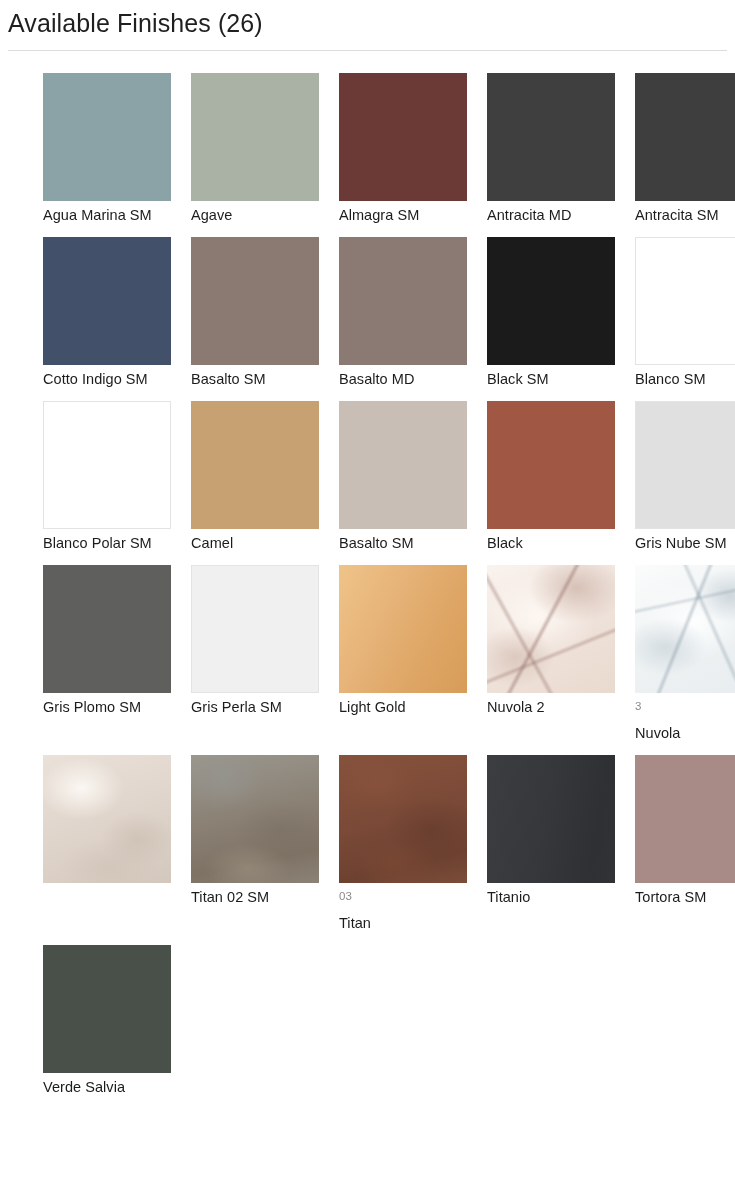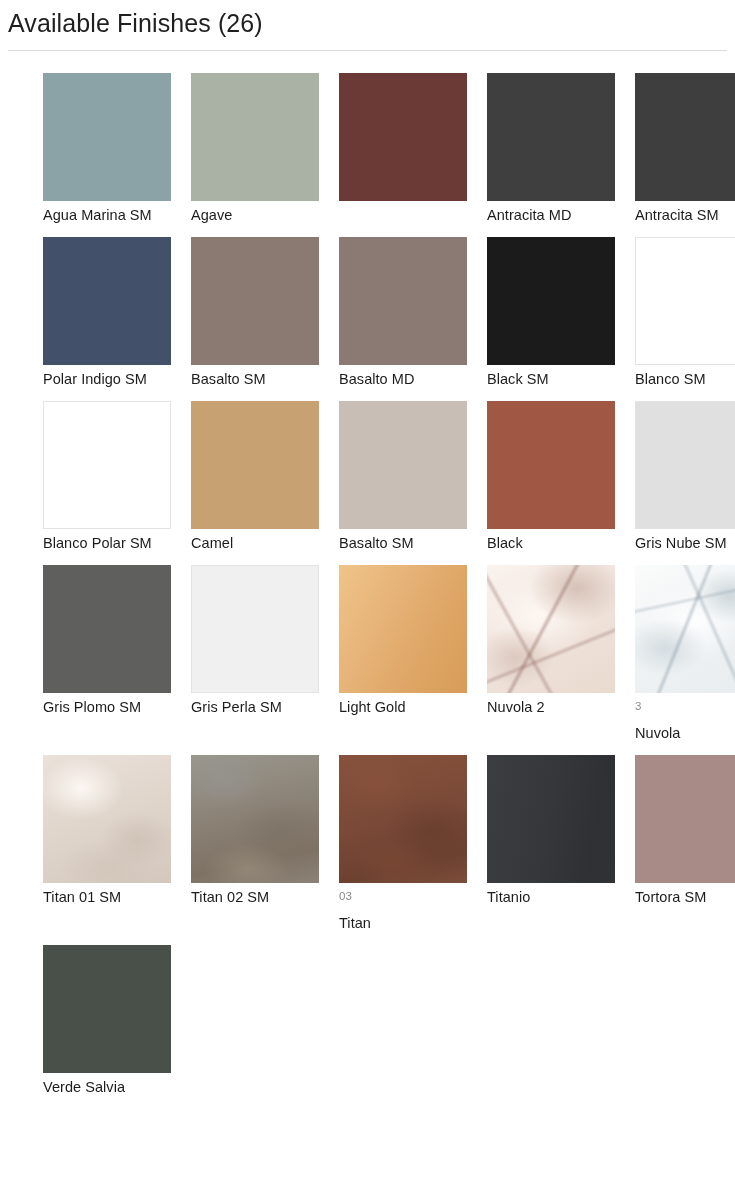--- a/index.html
+++ b/index.html
@@ -147,37 +147,40 @@
         </div>
       </div>
       <div class="finish-cell">
         <div class="swatch" style="background-color: rgb(170, 178, 165);"></div>
         <div class="finish-label">
           <span class="name-line">Agave</span>
         </div>
       </div>
       <div class="finish-cell">
         <div class="swatch" style="background-color: rgb(107, 58, 54);"></div>
+        <div class="finish-label">
+          <span class="name-line">Almagra SM</span>
+        </div>
       </div>
       <div class="finish-cell">
         <div class="swatch" style="background-color: rgb(64, 63, 63);"></div>
         <div class="finish-label">
           <span class="name-line">Antracita MD</span>
         </div>
       </div>
       <div class="finish-cell">
         <div class="swatch" style="background-color: rgb(63, 62, 62);"></div>
         <div class="finish-label">
           <span class="name-line">Antracita SM</span>
         </div>
       </div>
       <div class="finish-cell">
         <div class="swatch" style="background-color: rgb(66, 80, 105);"></div>
         <div class="finish-label">
-          <span class="name-line">Polar Indigo SM</span>
+          <span class="name-line">Cotto Indigo SM</span>
         </div>
       </div>
       <div class="finish-cell">
         <div class="swatch" style="background-color: rgb(138, 122, 114);"></div>
         <div class="finish-label">
           <span class="name-line">Basalto SM</span>
         </div>
       </div>
       <div class="finish-cell">
         <div class="swatch" style="background-color: rgb(138, 122, 115);"></div>
@@ -253,23 +256,20 @@
       </div>
       <div class="finish-cell">
         <div class="swatch tex-nuvola3" style="background-color: rgb(238, 242, 243);"></div>
         <div class="finish-label">
           <span class="code-line">3</span>
           <span class="name-line">Nuvola</span>
         </div>
       </div>
       <div class="finish-cell">
         <div class="swatch tex-titan01" style="background-color: rgb(222, 211, 201);"></div>
-        <div class="finish-label">
-          <span class="name-line">Titan 01 SM</span>
-        </div>
       </div>
       <div class="finish-cell">
         <div class="swatch tex-titan02" style="background-color: rgb(139, 129, 117);"></div>
         <div class="finish-label">
           <span class="name-line">Titan 02 SM</span>
         </div>
       </div>
       <div class="finish-cell">
         <div class="swatch tex-titan03" style="background-color: rgb(122, 73, 55);"></div>
         <div class="finish-label">

